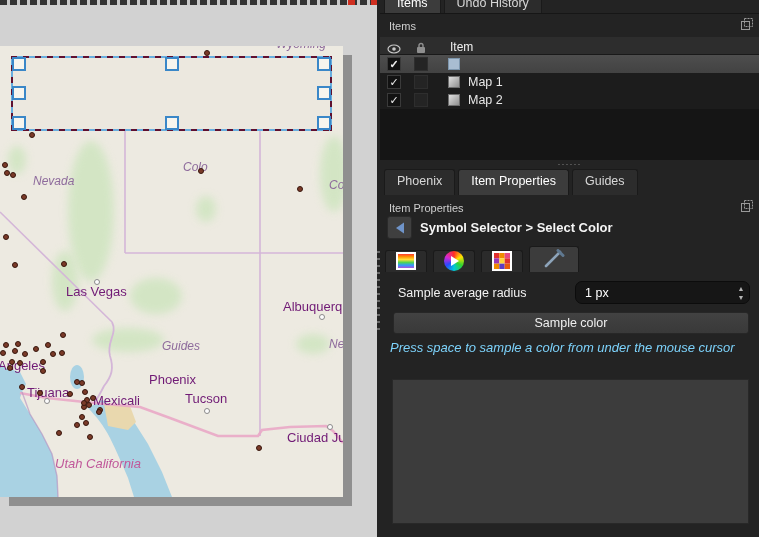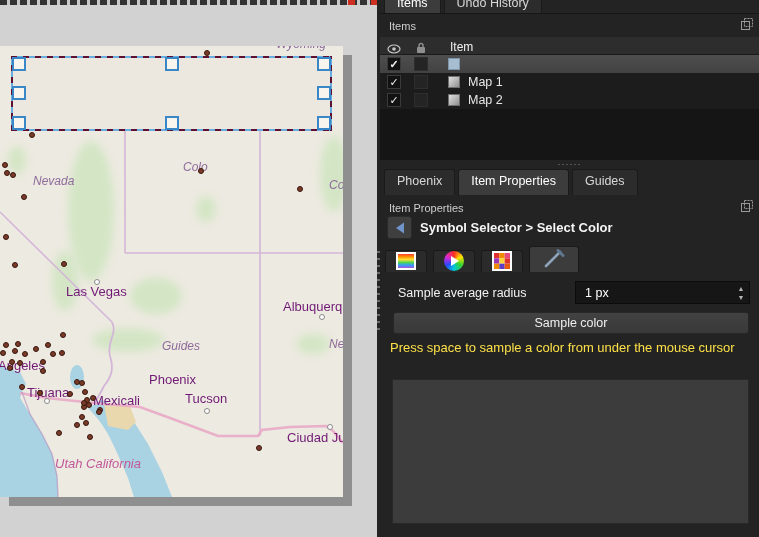--- a/index.html
+++ b/index.html
@@ -86,31 +86,31 @@
     border-radius:3px 3px 0 0; padding:3px 10px 4px; height:22px; display:flex; align-items:center; }
   .ctab.active { background:#3c3c3c; height:26px; padding:5px 13px 6px; }
   .icon-ramp { width:20px; height:18px; border:2px solid #fff;
     background:linear-gradient(180deg,#ff3b30,#ff9500,#ffe03a,#52d64f,#2f9bff,#b04fd8); }
   .icon-wheel { width:20px; height:20px; border-radius:50%; position:relative;
     background:conic-gradient(#ff2d20,#ffe400,#31d42f,#00c8d8,#2b47ff,#d829d0,#ff2d20); }
   .icon-wheel::after { content:""; position:absolute; left:7px; top:5px;
     border-left:8px solid #fff; border-top:5px solid transparent; border-bottom:5px solid transparent; }
   .icon-swatch { width:20px; height:20px; background:#fff; padding:2px; }
   .spin { position:absolute; left:195px; top:281px; width:175px; height:23px;
-    background:#161616; border:1px solid #0c0c0c; border-radius:0;
+    background:#161616; border:1px solid #0c0c0c; border-radius:7px;
     display:flex; align-items:center; }
   .spin .val { flex:1; padding-left:9px; font-size:12.5px; color:#fff; }
   .spin .arrows { width:16px; display:flex; flex-direction:column; align-items:center;
     font-size:7px; line-height:7px; color:#b5b5b5; gap:2px; }
   .label-row { position:absolute; left:18px; top:286px; font-size:12.5px; color:#f2f2f2; }
   .big-btn { position:absolute; left:13px; top:312px; width:356px; height:22px;
     background:linear-gradient(#424242,#393939); border:1px solid #272727; border-radius:3px;
     color:#efefef; font-size:12.5px; display:flex; align-items:center; justify-content:center; }
   .hint { position:absolute; left:10px; top:340px; width:352px;
-    font-size:13px; line-height:16px; color:#fde047; }
+    font-style:italic; font-size:13px; line-height:16px; color:#7dd3fc; }
   .preview { position:absolute; left:12px; top:379px; width:357px; height:145px;
     background:#3c3c3c; border:1px solid #282828; }
 
   svg { display:block; }
 </style>
 </head>
 <body>
 
 <div class="canvas-area">
   <div class="top-dash">

